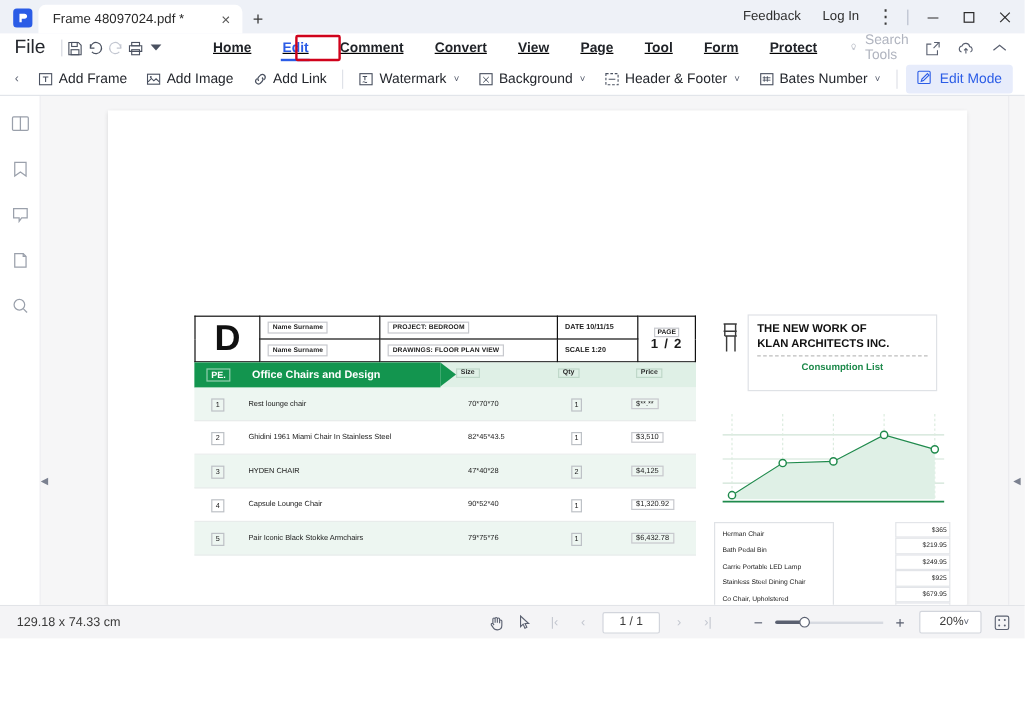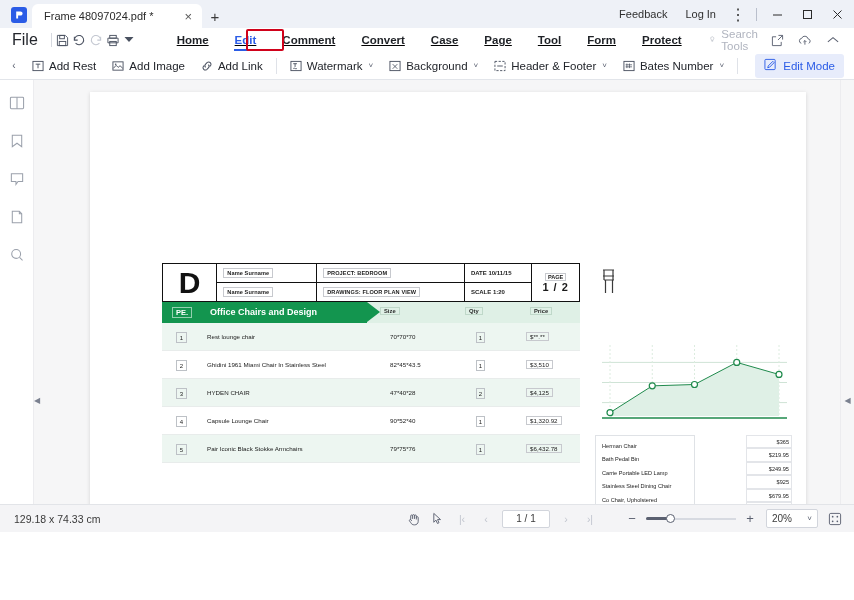--- a/index.html
+++ b/index.html
@@ -221,21 +221,21 @@
   .zbtn { font-size:13px; color:#5a6070; width:16px; text-align:center; }
   .slider { position:relative; width:90px; height:14px; display:flex; align-items:center; }
   .slider .track { position:absolute; left:0; right:0; height:2px; background:#d7dae1; }
   .slider .fill { position:absolute; left:0; width:22px; height:3px; background:#5a6070; border-radius:2px;}
   .slider .knob {
     position:absolute; left:20px; width:9px;height:9px;border-radius:50%;
     background:#fff;border:1.6px solid #5a6070;
   }
   .zoombox {
     width:52px;height:19px;border:1px solid #d2d5dc;border-radius:2px;background:#fff;
-    display:flex;align-items:center;justify-content:space-between;padding:0 5px;
+    display:flex;align-items:center;justify-content:space-between;padding:0 16px;
     font-size:10px;color:#3a3a3a;margin-left:8px;
   }
   .fitbtn { width:22px;height:22px;display:flex;align-items:center;justify-content:center;color:#5a6070;margin-left:6px;}
 </style>
 </head>
 <body>
 
 <div id="app">
 
   <div class="titlebar">
@@ -308,21 +308,21 @@
       <svg width="12" height="12" viewBox="0 0 12 12">
           <path d="M1.5 3h9l-4.5 5z" fill="#4a5160"></path>
         </svg>
     </span>
 
     <div class="ribbon-tabs">
       <span class="rtab">Home</span>
       <span class="rtab active">Edit</span>
       <span class="rtab">Comment</span>
       <span class="rtab">Convert</span>
-      <span class="rtab">Case</span>
+      <span class="rtab">View</span>
       <span class="rtab">Page</span>
       <span class="rtab">Tool</span>
       <span class="rtab">Form</span>
       <span class="rtab">Protect</span>
     </div>
 
     <div class="search-tools">
       <svg width="12" height="12" viewBox="0 0 13 13">
           <path d="M4 1.5c-1.3 1-1.4 2.6-.4 3.8l.5 1.9h2.8l.5-1.9c1-1.2.9-2.8-.4-3.8a2.6 2.6 0 0 0-3 0z" fill="none" stroke="#b0b4bf" stroke-width="1"></path>
           <line x1="4.3" y1="8.6" x2="6.9" y2="8.6" stroke="#b0b4bf" stroke-width="1"></line>
@@ -356,21 +356,21 @@
   <div class="ribbon">
     <span class="rb-collapse">‹</span>
 
     <span class="rb-item">
       <span class="ic">
         <svg width="12" height="12" viewBox="0 0 13 13">
             <rect x="1" y="1.5" width="11" height="10" fill="none" stroke="#4a5160" stroke-width="1"></rect>
             <path d="M4 4.5h5M6.5 4.5v4.5" stroke="#4a5160" stroke-width="1" fill="none"></path>
           </svg>
       </span>
-      <span>Add Rest</span>
+      <span>Add Frame</span>
     </span>
 
     <span class="rb-item">
       <span class="ic">
         <svg width="12" height="12" viewBox="0 0 13 13">
             <rect x="1" y="2" width="11" height="9" fill="none" stroke="#4a5160" stroke-width="1"></rect>
             <path d="M1.5 9l3-3.2 2.2 2.2 2-1.8 3 2.8" fill="none" stroke="#4a5160" stroke-width="1"></path>
             <circle cx="4" cy="4.6" r="0.9" fill="#4a5160"></circle>
           </svg>
       </span>
@@ -579,20 +579,26 @@
         <h4>- Are Modular Homes Difficult To Finance?</h4>
         <p>No. That Used To Be The Case, But The Sheer Number Of Modular Homes Being Constructed, As Well As The Lending Community's Understanding Of The Quality Of Modular Homes Has All But Eliminated Any Previously Existing Prejudice.</p>
       </div>
 
       <span class="chair-ic">
         <svg width="18" height="28" viewBox="0 0 18 28">
           <path d="M3 2h11M4 2v10M13 2v10M4 12h10M5.5 12v13M12.5 12v13M3 8h11" fill="none" stroke="#3a3a3a" stroke-width="1.2"></path>
         </svg>
       </span>
 
+      <div class="klan">
+        <h3>THE NEW WORK OF</h3>
+        <h3>KLAN ARCHITECTS INC.</h3>
+        <div class="dashed"></div>
+        <div class="sub">Consumption List</div>
+      </div>
 
       <div class="chart">
         <svg id="chart-svg" width="185" height="85" viewBox="0 0 185 85">
             <line x1="0" y1="59.6" x2="185" y2="59.6" stroke="#cfe3d6" stroke-width="1"></line>
             <line x1="0" y1="39.5" x2="185" y2="39.5" stroke="#cfe3d6" stroke-width="1"></line>
             <line x1="0" y1="19.4" x2="185" y2="19.4" stroke="#cfe3d6" stroke-width="1"></line>
             <line x1="8" y1="2" x2="8" y2="73" stroke="#dcecdf" stroke-width="1" stroke-dasharray="2 2"></line>
             <line x1="50.25" y1="2" x2="50.25" y2="73" stroke="#dcecdf" stroke-width="1" stroke-dasharray="2 2"></line>
             <line x1="92.5" y1="2" x2="92.5" y2="73" stroke="#dcecdf" stroke-width="1" stroke-dasharray="2 2"></line>
             <line x1="134.75" y1="2" x2="134.75" y2="73" stroke="#dcecdf" stroke-width="1" stroke-dasharray="2 2"></line>

